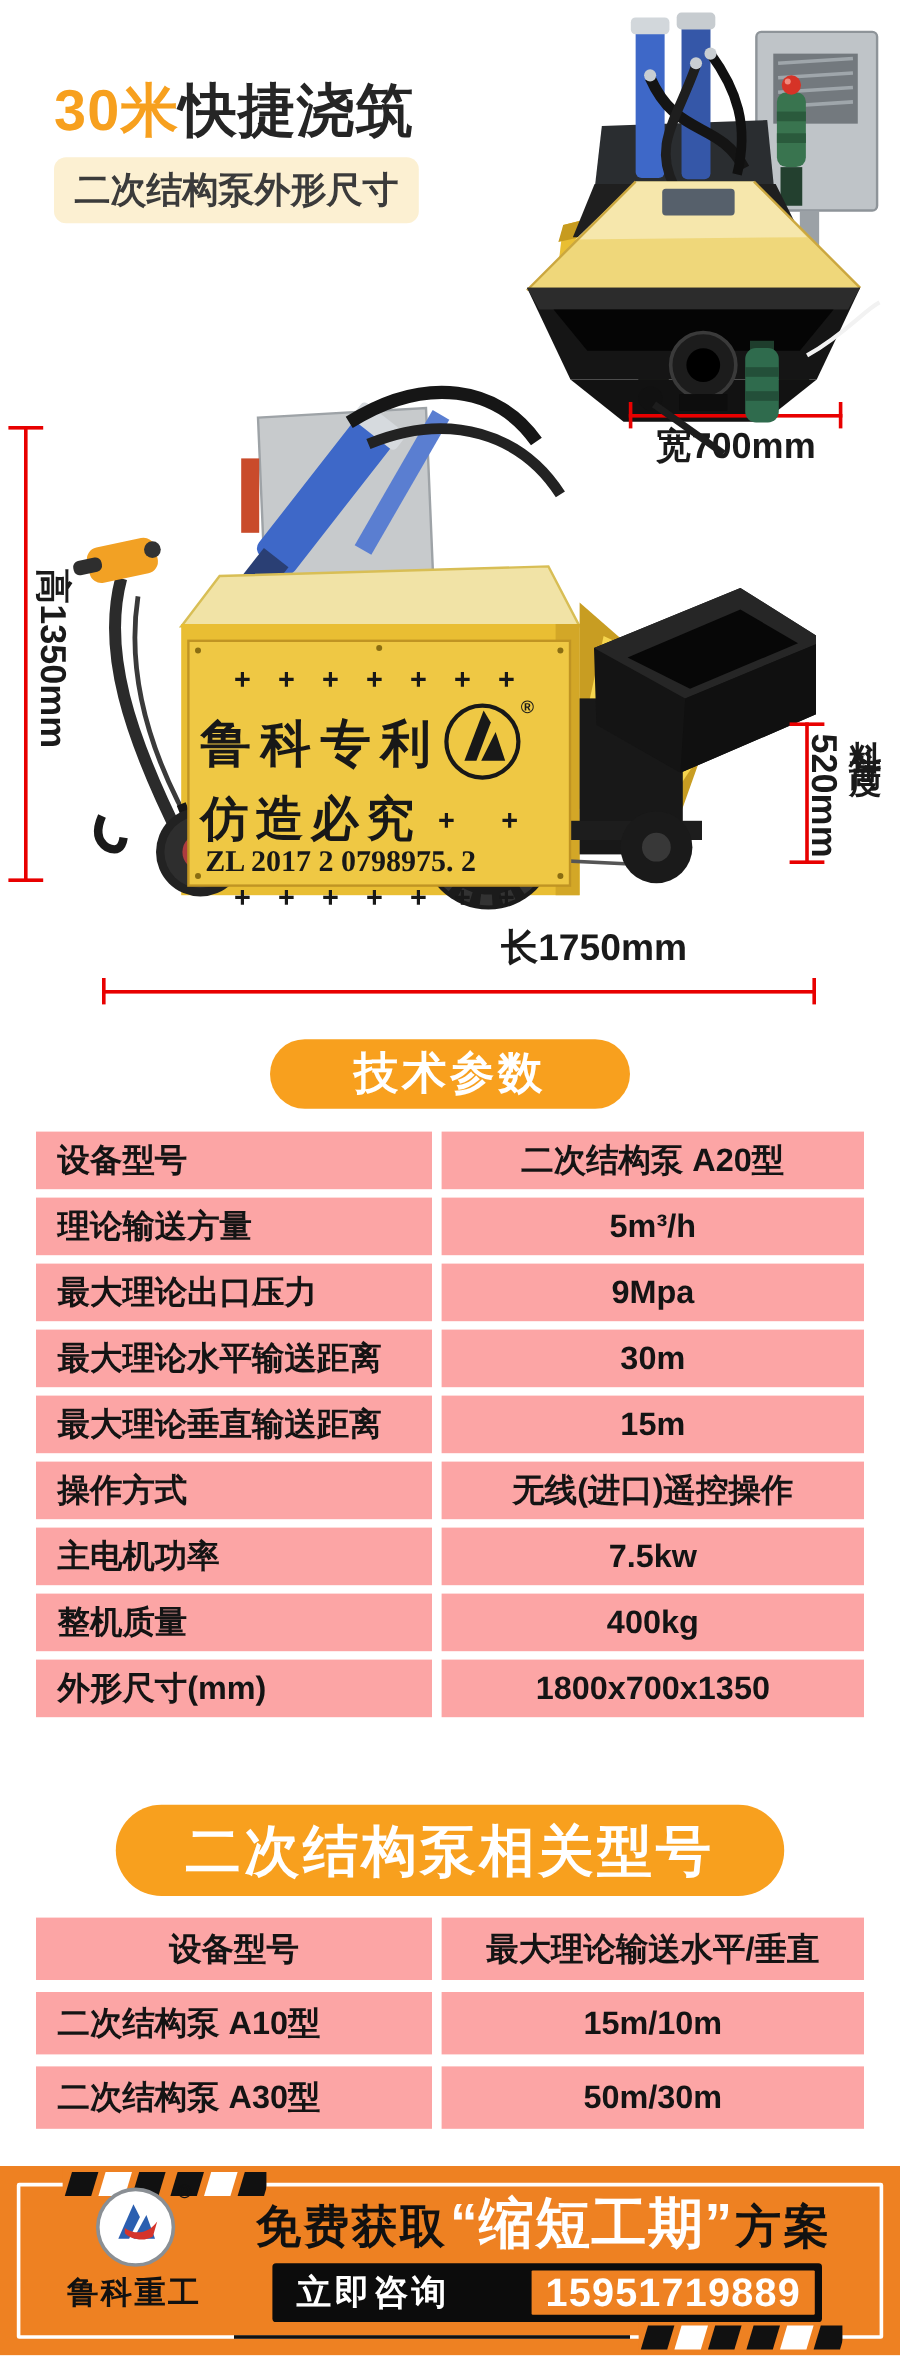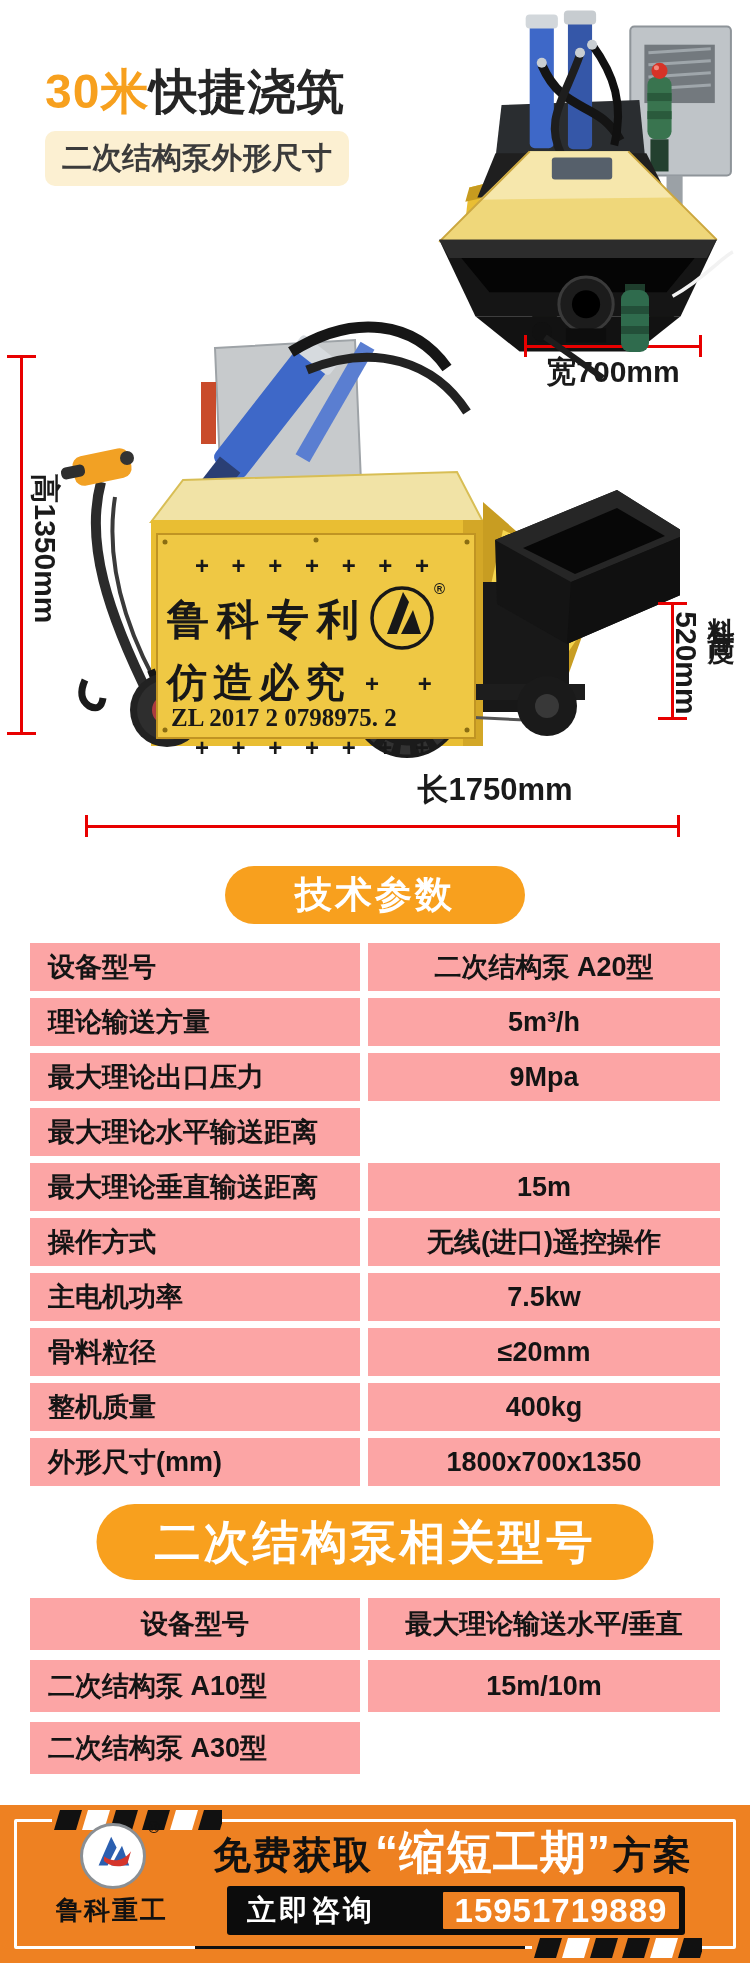--- a/index.html
+++ b/index.html
@@ -236,38 +236,35 @@
     <div class="t-row">
       <div class="t-cell t-label">理论输送方量</div>
       <div class="t-cell t-value">5m³/h</div>
     </div>
     <div class="t-row">
       <div class="t-cell t-label">最大理论出口压力</div>
       <div class="t-cell t-value">9Mpa</div>
     </div>
     <div class="t-row">
       <div class="t-cell t-label">最大理论水平输送距离</div>
+      <div class="t-cell t-value">30m</div>
     </div>
     <div class="t-row">
       <div class="t-cell t-label">最大理论垂直输送距离</div>
       <div class="t-cell t-value">15m</div>
     </div>
     <div class="t-row">
       <div class="t-cell t-label">操作方式</div>
       <div class="t-cell t-value">无线(进口)遥控操作</div>
     </div>
     <div class="t-row">
       <div class="t-cell t-label">主电机功率</div>
       <div class="t-cell t-value">7.5kw</div>
     </div>
     <div class="t-row">
-      <div class="t-cell t-label">骨料粒径</div>
-      <div class="t-cell t-value">≤20mm</div>
-    </div>
-    <div class="t-row">
       <div class="t-cell t-label">整机质量</div>
       <div class="t-cell t-value">400kg</div>
     </div>
     <div class="t-row">
       <div class="t-cell t-label">外形尺寸(mm)</div>
       <div class="t-cell t-value">1800x700x1350</div>
     </div>
   </div>
 
   <div class="pill pill2">二次结构泵相关型号</div>
@@ -276,20 +273,21 @@
     <div class="t-row">
       <div class="t-cell t-label center">设备型号</div>
       <div class="t-cell t-value">最大理论输送水平/垂直</div>
     </div>
     <div class="t-row">
       <div class="t-cell t-label">二次结构泵 A10型</div>
       <div class="t-cell t-value">15m/10m</div>
     </div>
     <div class="t-row">
       <div class="t-cell t-label">二次结构泵 A30型</div>
+      <div class="t-cell t-value">50m/30m</div>
     </div>
   </div>
 
   <div class="footer">
     <div class="footer-frame"></div>
     <div class="frame-blackline"></div>
     <svg class="stripes stripes-tl" width="170" height="26" viewBox="0 0 170 26">
       <rect width="170" height="26" fill="#EE8122"></rect>
       <polygon points="8,3 30,3 24,23 2,23" fill="#111111"></polygon>
       <polygon points="36,3 58,3 52,23 30,23" fill="#ffffff"></polygon>

